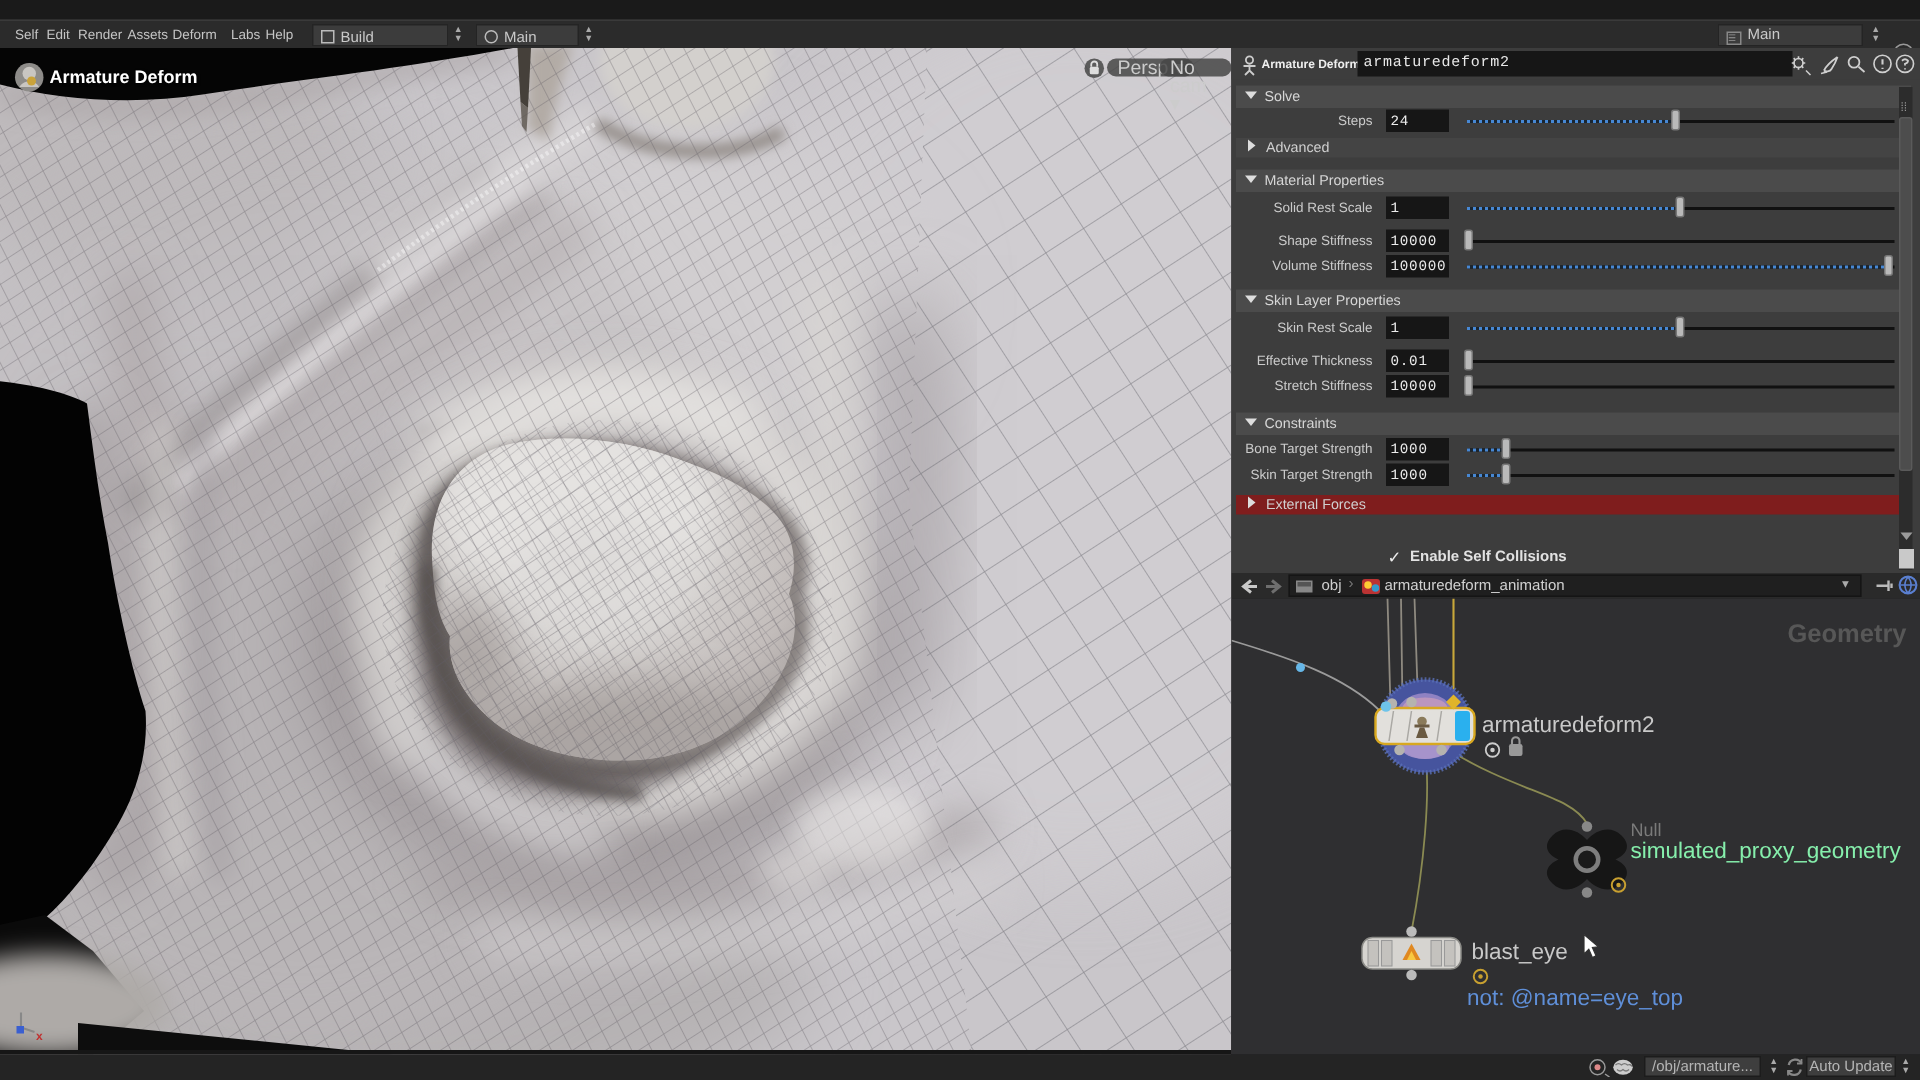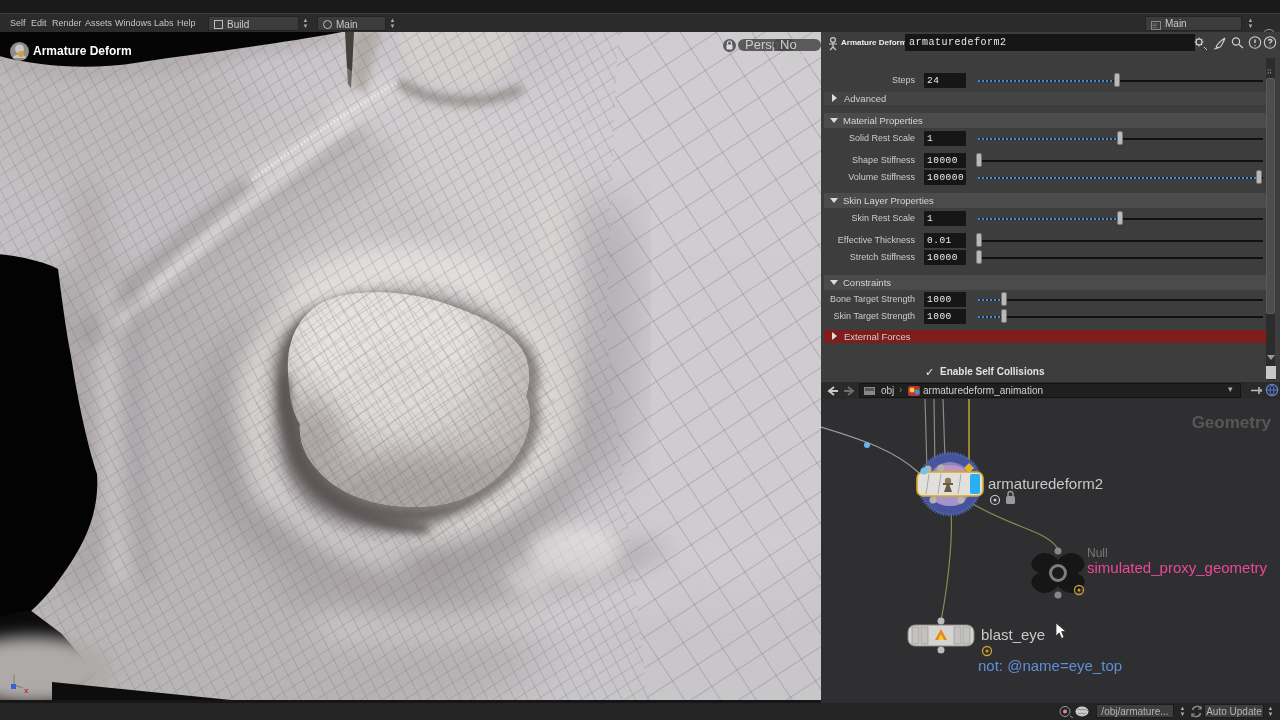--- a/index.html
+++ b/index.html
@@ -38,21 +38,21 @@
 </style>
 </head>
 <body>
 
 <div class="abs" style="left:0;top:0;width:1280px;height:13px;background:#1a1a1a"></div>
 <div class="abs" id="menubar">
   <span class="menu" style="left:10px">Self</span>
     <span class="menu" style="left:31px">Edit</span>
     <span class="menu" style="left:52px">Render</span>
     <span class="menu" style="left:85px">Assets</span>
-    <span class="menu" style="left:115px">Windows</span>
+    <span class="menu" style="left:115px">Deform</span>
     <span class="menu" style="left:154px">Labs</span>
     <span class="menu" style="left:177px">Help</span>
   <div class="ddbox" style="left:208px;width:91px">
     <span style="display:inline-block;margin:2px 4px 0 5px;width:9px;height:9px;border:1px solid #bbb;position:relative;top:1px"></span>Build
   </div>
   <div class="spin" style="left:301px">▲<br>▼</div>
   <div class="ddbox" style="left:317px;width:69px">
     <span style="display:inline-block;margin:2px 4px 0 5px;width:9px;height:9px;border:1px solid #bbb;border-radius:50%;position:relative;top:1px"></span>Main
   </div>
   <div class="spin" style="left:388px">▲<br>▼</div>
@@ -233,20 +233,21 @@
     <g stroke="#cfcfcf" stroke-width="1.1" fill="none">
         <circle cx="63" cy="7.5" r="5.7"></circle>
         <path d="M63 4.5 v3.5 M63 10.2 v.8" stroke-width="1.4"></path>
       </g>
     <g stroke="#cfcfcf" stroke-width="1.1" fill="none">
         <circle cx="78" cy="7.5" r="5.7"></circle>
         <path d="M76 5.5 q2 -2 4 0 q0 1.5 -2 2 v1.2 M78 10.5 v.8" stroke-width="1.2"></path>
       </g>
   </svg>
 
+  <div class="sechead" style="top:25px"><span class="tri-d"></span>Solve</div>
   <div class="plabel" style="top:43px">Steps</div>
   <div class="pfield" style="top:41px">24</div>
   <div class="ptrack" style="top:48px"></div>
   <div class="pblue" style="top:48px;left:157px;width:139px"></div>
   <div class="phandle" style="top:41px;left:293px"></div>
   <div class="secrow" style="top:60px;height:13px;line-height:13px;background:#444"><span class="tri-r"></span>Advanced</div>
 
   <div class="sechead" style="top:81px"><span class="tri-d"></span>Material Properties</div>
   <div class="plabel" style="top:101px">Solid Rest Scale</div>
   <div class="pfield" style="top:99px">1</div>
@@ -388,21 +389,21 @@
       </g>
     <circle cx="120" cy="222" r="3.5" fill="#bbb"></circle>
     <circle cx="120" cy="251" r="3.5" fill="#bbb"></circle>
     <circle cx="166" cy="252" r="4.5" fill="none" stroke="#c8a030" stroke-width="1.3"></circle>
       <circle cx="166" cy="252" r="1.5" fill="#c8a030"></circle>
 
     <path d="M235 224 l0 13 3.2 -3.2 2.4 5.6 2.4 -1.2 -2.4 -5.6 4 -0.4 Z" fill="#fff" stroke="#333" stroke-width=".8"></path>
   </svg>
   <div style="position:absolute;left:167px;top:76px;color:#c9c9c9;font-size:15px">armaturedeform2</div>
   <div style="position:absolute;left:266px;top:147px;color:#7a7a7a;font-size:12px">Null</div>
-  <div style="position:absolute;left:266px;top:160px;color:#ec4899;font-size:15px">simulated_proxy_geometry</div>
+  <div style="position:absolute;left:266px;top:160px;color:#86efac;font-size:15px">simulated_proxy_geometry</div>
   <div style="position:absolute;left:160px;top:227px;color:#c9c9c9;font-size:15px">blast_eye</div>
   <div style="position:absolute;left:157px;top:258px;color:#5f8fd8;font-size:15px">not: @name=eye_top</div>
 </div>
 
 <div class="abs" id="botbar">
   <svg style="position:absolute;left:1058px;top:2px" width="34" height="13" viewBox="0 0 34 13">
     <circle cx="7" cy="6.5" r="5" fill="none" stroke="#999" stroke-width="1"></circle>
       <circle cx="7" cy="6.5" r="2" fill="#d88"></circle>
       <path d="M12 11 l3 2" stroke="#999"></path>
     <ellipse cx="24" cy="6.5" rx="6.5" ry="5" fill="#ccc"></ellipse>

